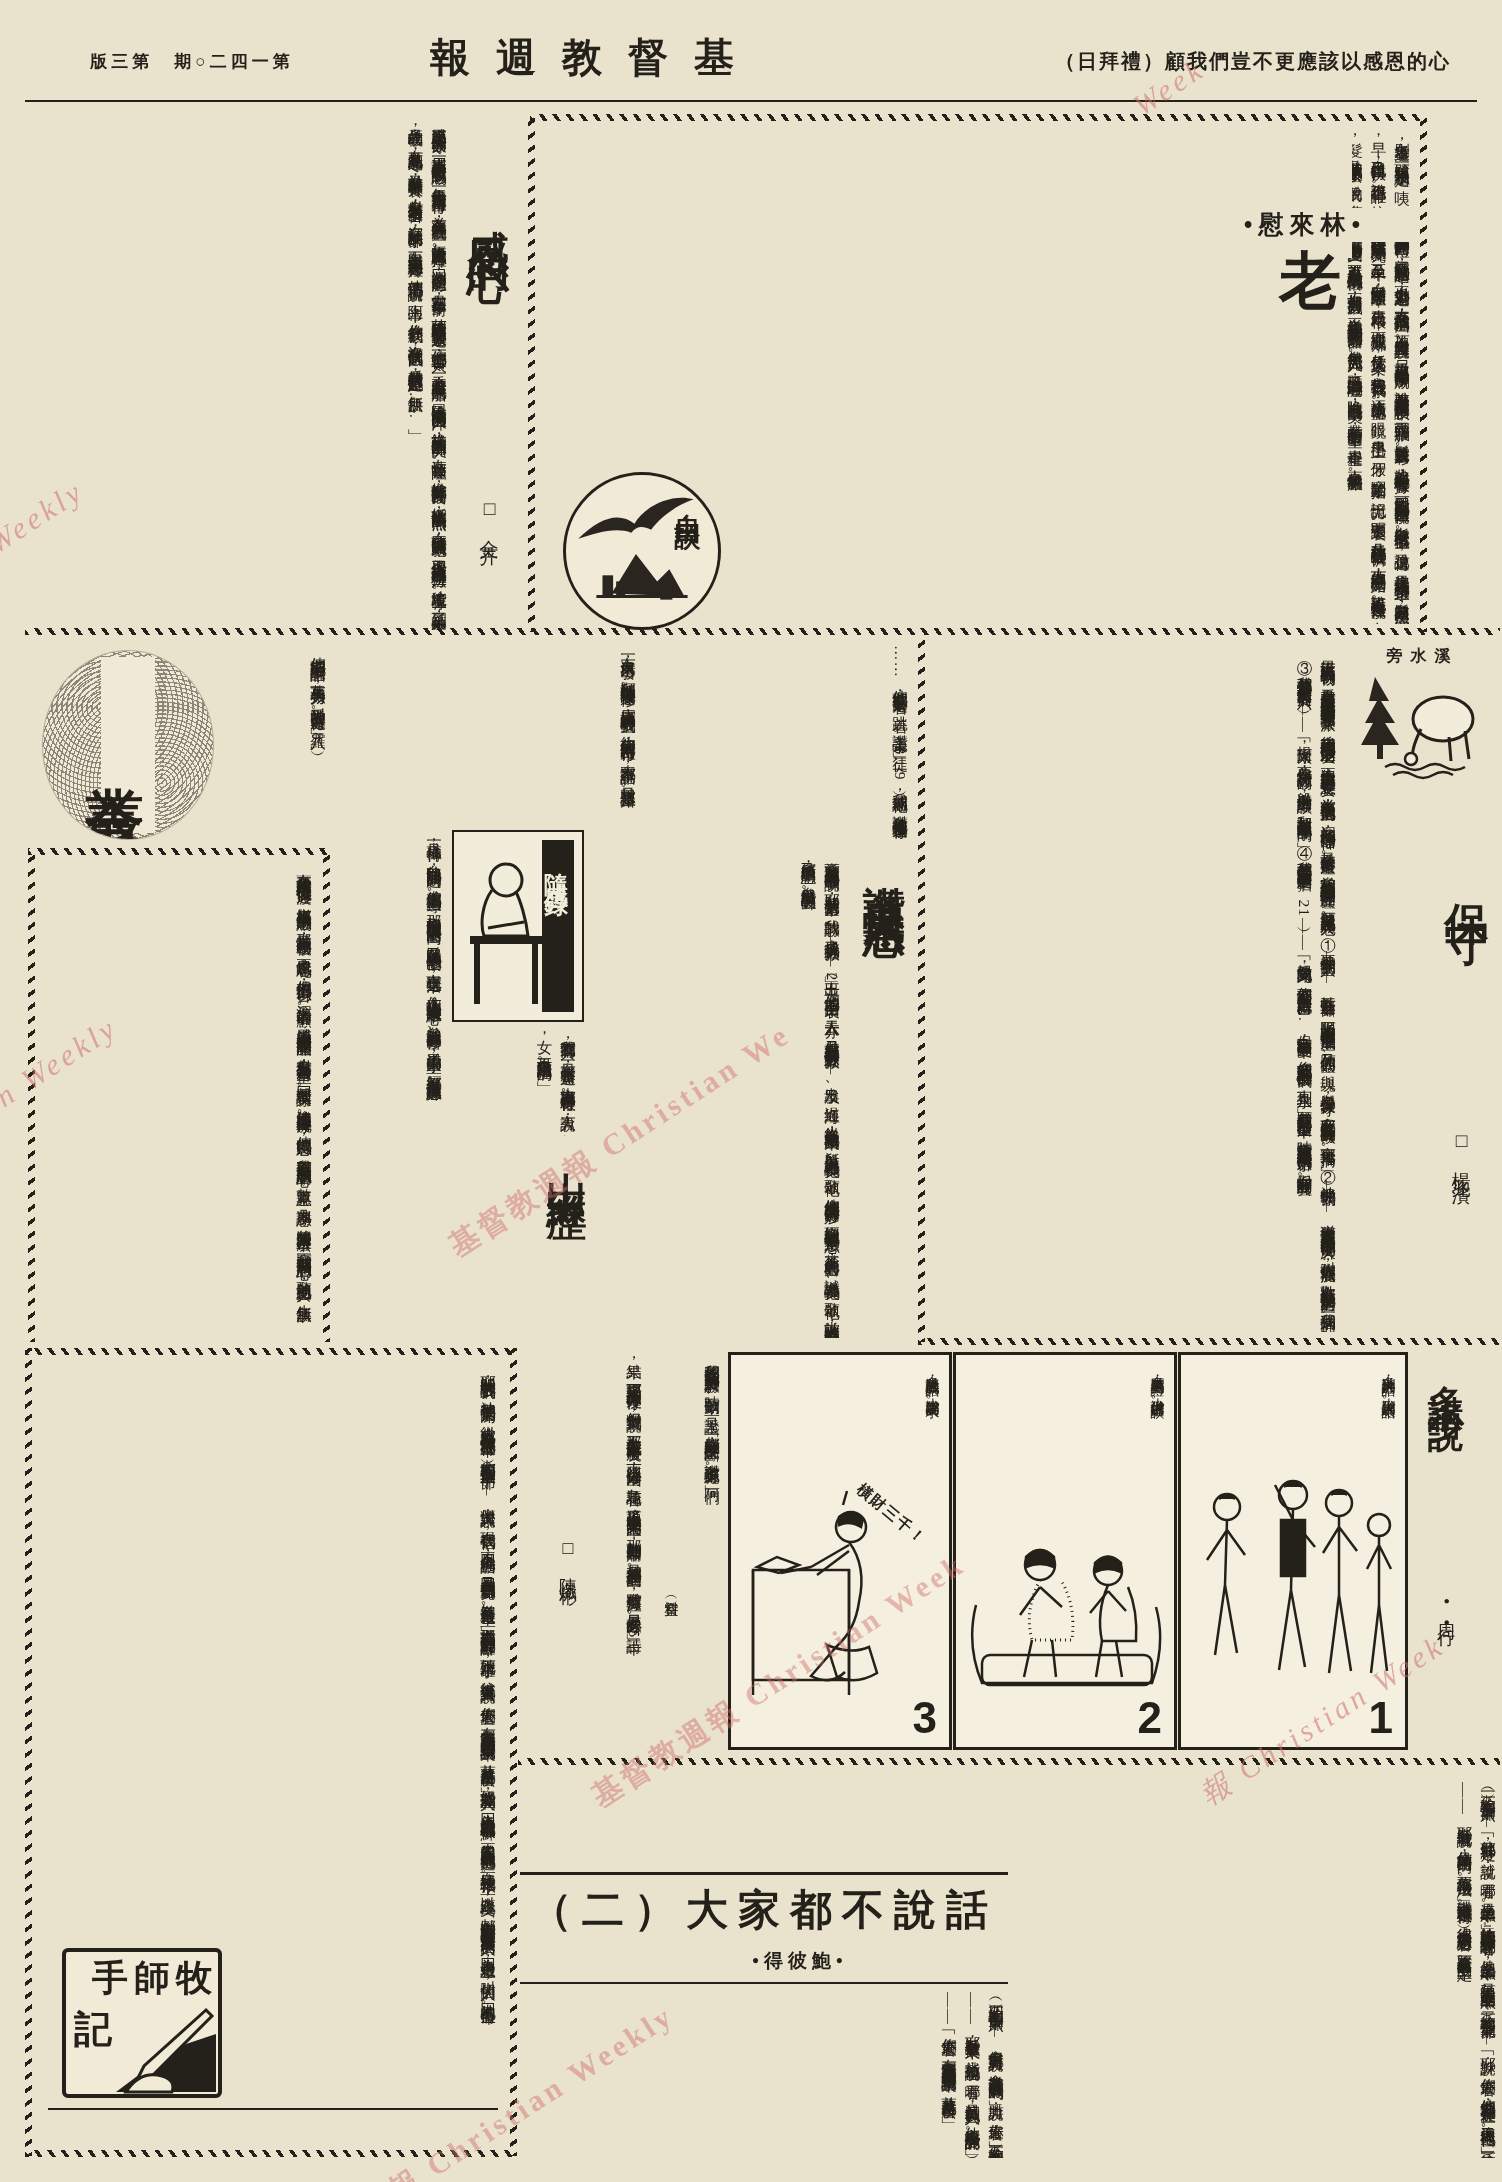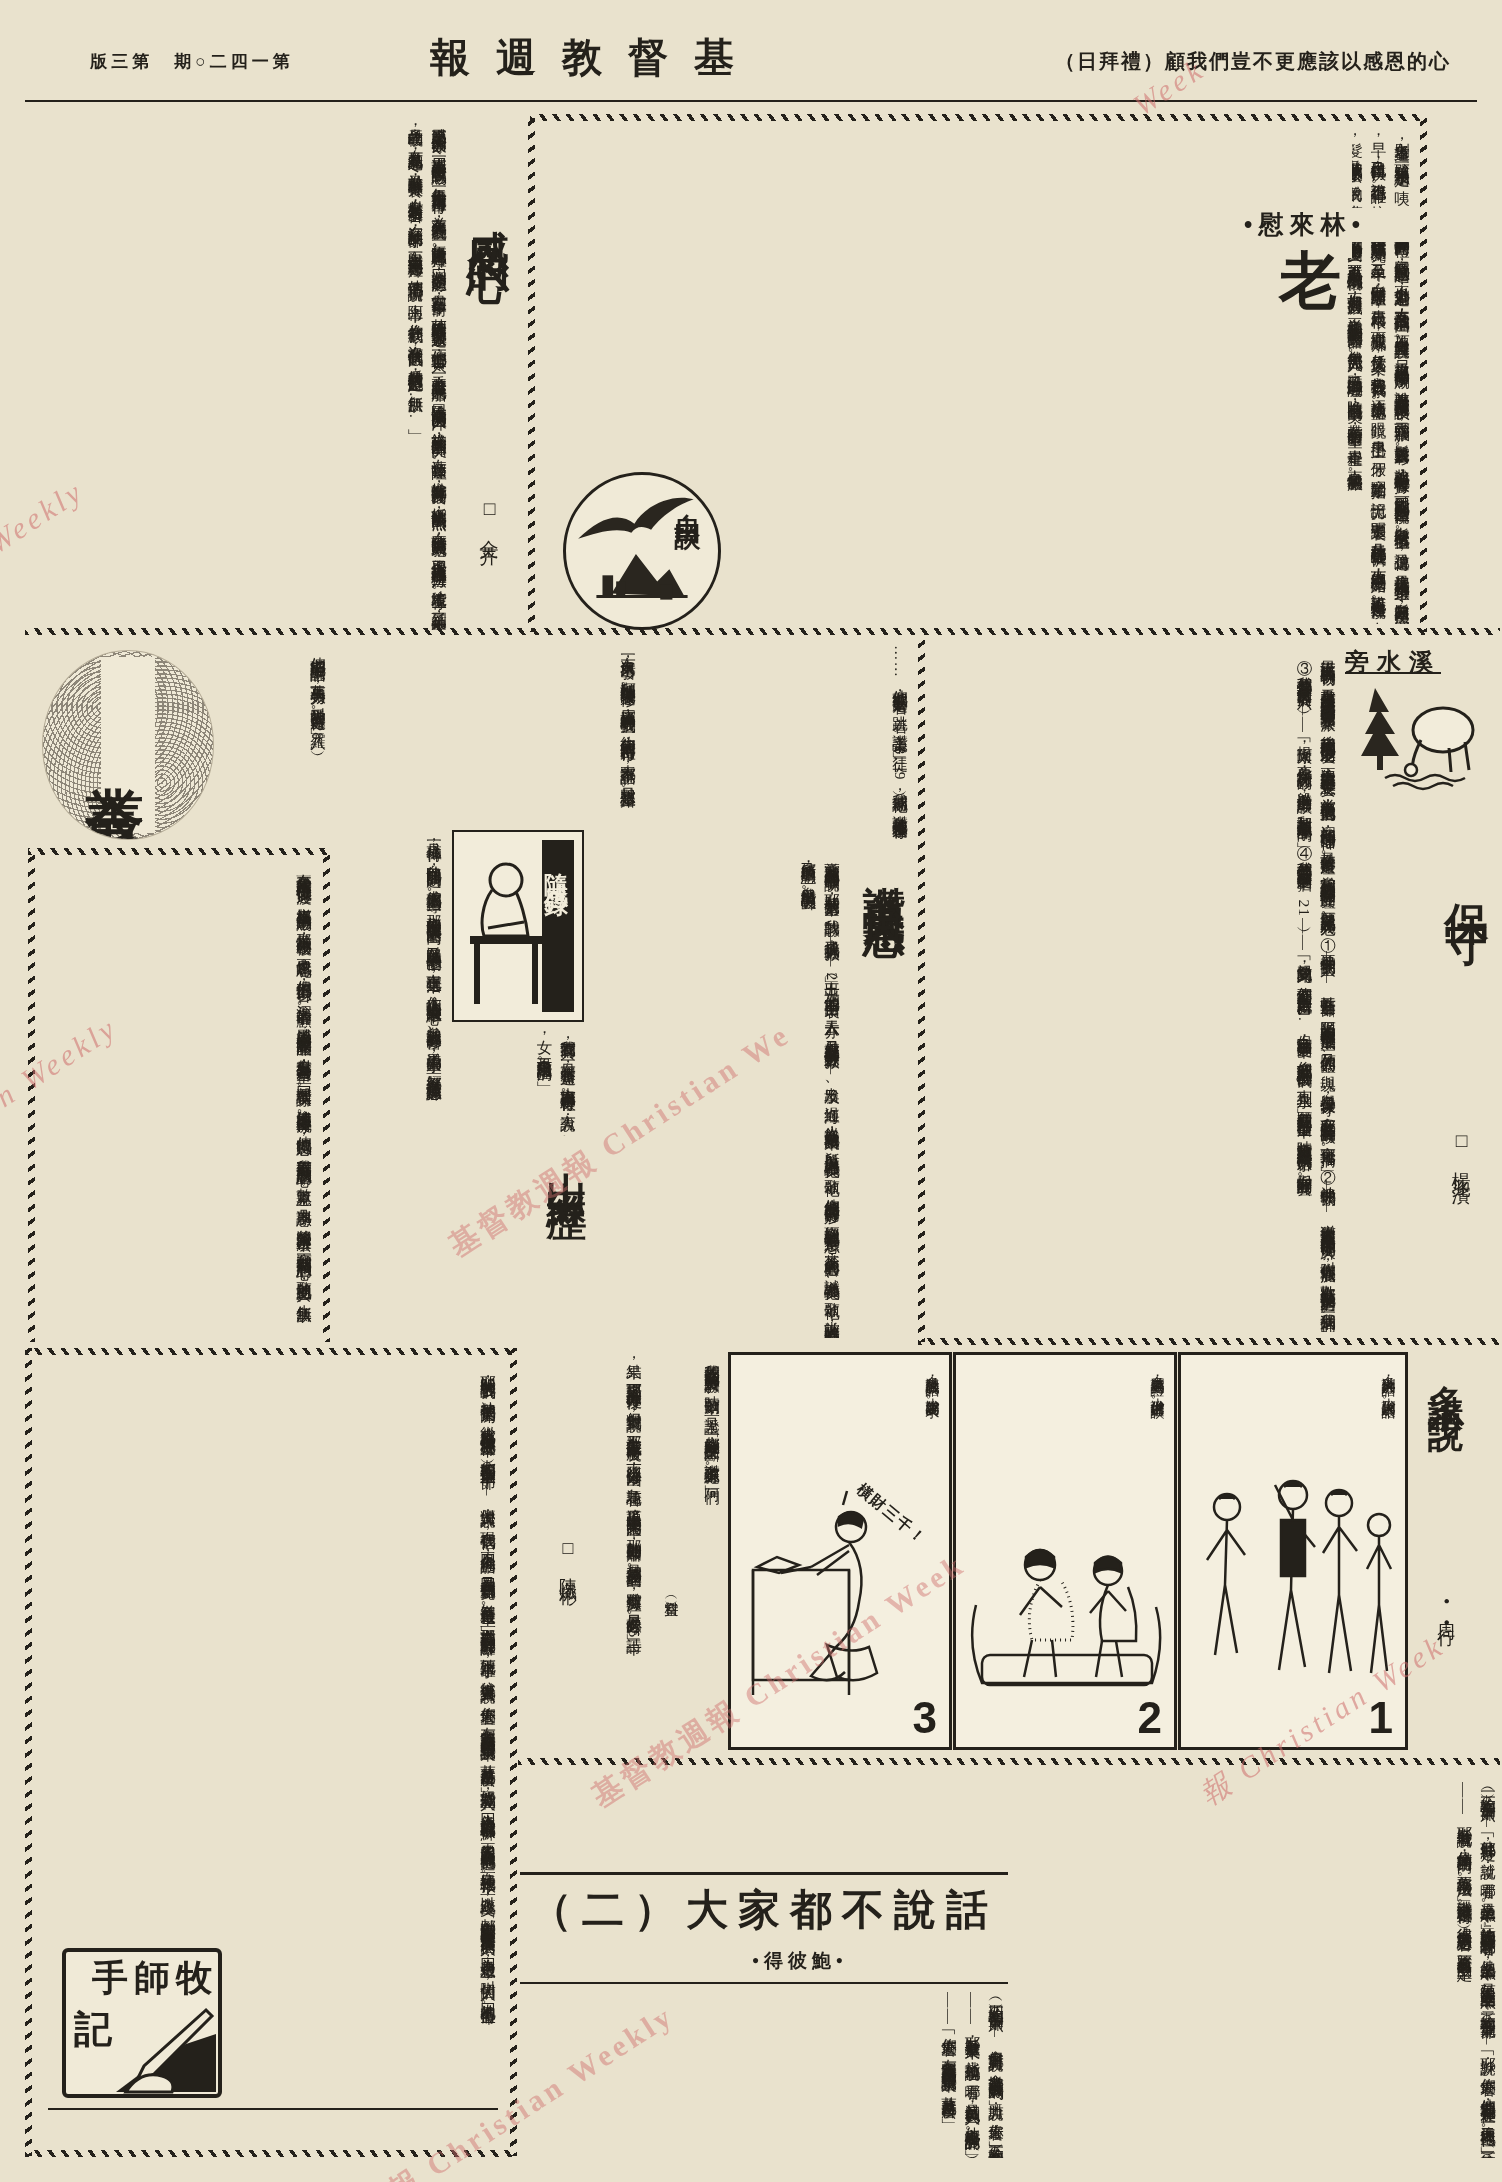--- a/index.html
+++ b/index.html
@@ -101,21 +101,21 @@
 <div class="abs v body-txt" style="left:648px;top:850px;width:196px;height:488px;">當摩西和以色列人向耶和華唱歌說：「耶和華是我的力量，我的詩歌，也成了我的拯救——」（出十五2）他們並非空言不由衷、人云亦云，乃是親身經歷耶和華奇妙的拯救——出埃及、過紅海，從為奴之地蒙救贖出來，所以發自內心地讚美祂、歌頌祂。他們的經歷是何等的奇妙，聖經記載他們近乎得意忘形，禁不住內心的興奮，誠心地讚美祂、歌頌祂。當詩人歌唱的時候，追想起自己所經歷過的主恩，自然發出讚美的歌聲。</div>
 <div class="abs v body-txt" style="left:650px;top:1352px;width:74px;height:330px;">我們的生命能成為一首美妙的詩歌，時刻歌頌主、見證主。都能夠「經歷神恩久不斷，讚美歌聲源不絕。」阿們。</div>
 <div class="abs v body-sm" style="left:652px;top:1590px;width:30px;height:110px;">（資料室）</div>
 
 <div class="abs zz-v" style="left:918px;top:640px;height:702px;"></div>
 <div class="abs zz-h" style="left:918px;top:1338px;width:582px;"></div>
 
 <div class="abs v body-txt" style="left:932px;top:648px;width:408px;height:684px;">最近從本港出版的一份刊物，看見那作者將王明道先生及宋尚節博士列為「保守派」和「基要派」；後來我想到他們的兩位主內老朋友。這兩位主內長輩都已經在主裏安息，當年曾有機會與他們同工，深知他們所持守的信仰，是教會的珍貴遺產。當我想到新約聖經裏論到「保守」的眞理，便願與衆弟兄姊妹共勉。①神要保守我們的全人——帖前五章廿三節：「願賜平安的上帝親自使你們全然成聖；又願你們的靈、與魂、與身子得蒙保守，在我主耶穌基督降臨的時候，完全無可指摘。」②祂能保守我們——猶大書廿四節稱天父為「那能保守你們不失脚，叫你們無瑕無疵，歡歡喜喜站在祂榮耀之前的，我們獨一的神。」③我們須要保守神所交付的眞道（提前六20）——「提摩太阿，你要保守所託付你的，躲避世俗的虛談，和那敵眞道似是而非的學問。」④我們須要保守自己常在神的愛中（猶20、21）——「親愛的弟兄阿，你們卻要在至聖的眞道上造就自己……保守自己常在神的愛中，仰望我們主耶穌基督的憐憫，直到永生。」願我們在日常的基督徒生活中，時刻注意重視並遵行聖經向我們所啓示、與保守有關的眞理。</div>
 
 <div class="abs" style="left:1345px;top:646px;width:155px;height:148px;">
-  <div style="font-size:24px;font-weight:900;letter-spacing:8px;text-align:left;text-decoration:underline;">旁水溪</div>
+  <div style="font-size:16px;font-weight:900;letter-spacing:8px;text-align:center;">旁水溪</div>
   <svg viewBox="0 0 155 118" width="155" height="118">
     <path d="M30,10 L44,34 L36,34 L50,56 L40,56 L54,78 L16,78 L28,56 L20,56 L32,34 L24,34 Z" fill="#2a261f"></path>
     <rect x="32" y="78" width="6" height="14" fill="#2a261f"></rect>
     <ellipse cx="98" cy="52" rx="30" ry="22" fill="#f2ecda" stroke="#24211b" stroke-width="3"></ellipse>
     <path d="M76,62 C70,74 66,84 68,92" fill="none" stroke="#24211b" stroke-width="3"></path>
     <circle cx="66" cy="92" r="6" fill="#f2ecda" stroke="#24211b" stroke-width="2.5"></circle>
     <path d="M120,64 L124,92 M104,70 L106,94" stroke="#24211b" stroke-width="3"></path>
     <path d="M40,100 q10,-6 20,0 q10,6 20,0 q10,-6 20,0 q10,6 20,0" fill="none" stroke="#24211b" stroke-width="2.5"></path>
     <path d="M48,108 q10,-6 20,0 q10,6 20,0 q10,-6 20,0" fill="none" stroke="#24211b" stroke-width="2.5"></path>
   </svg>

